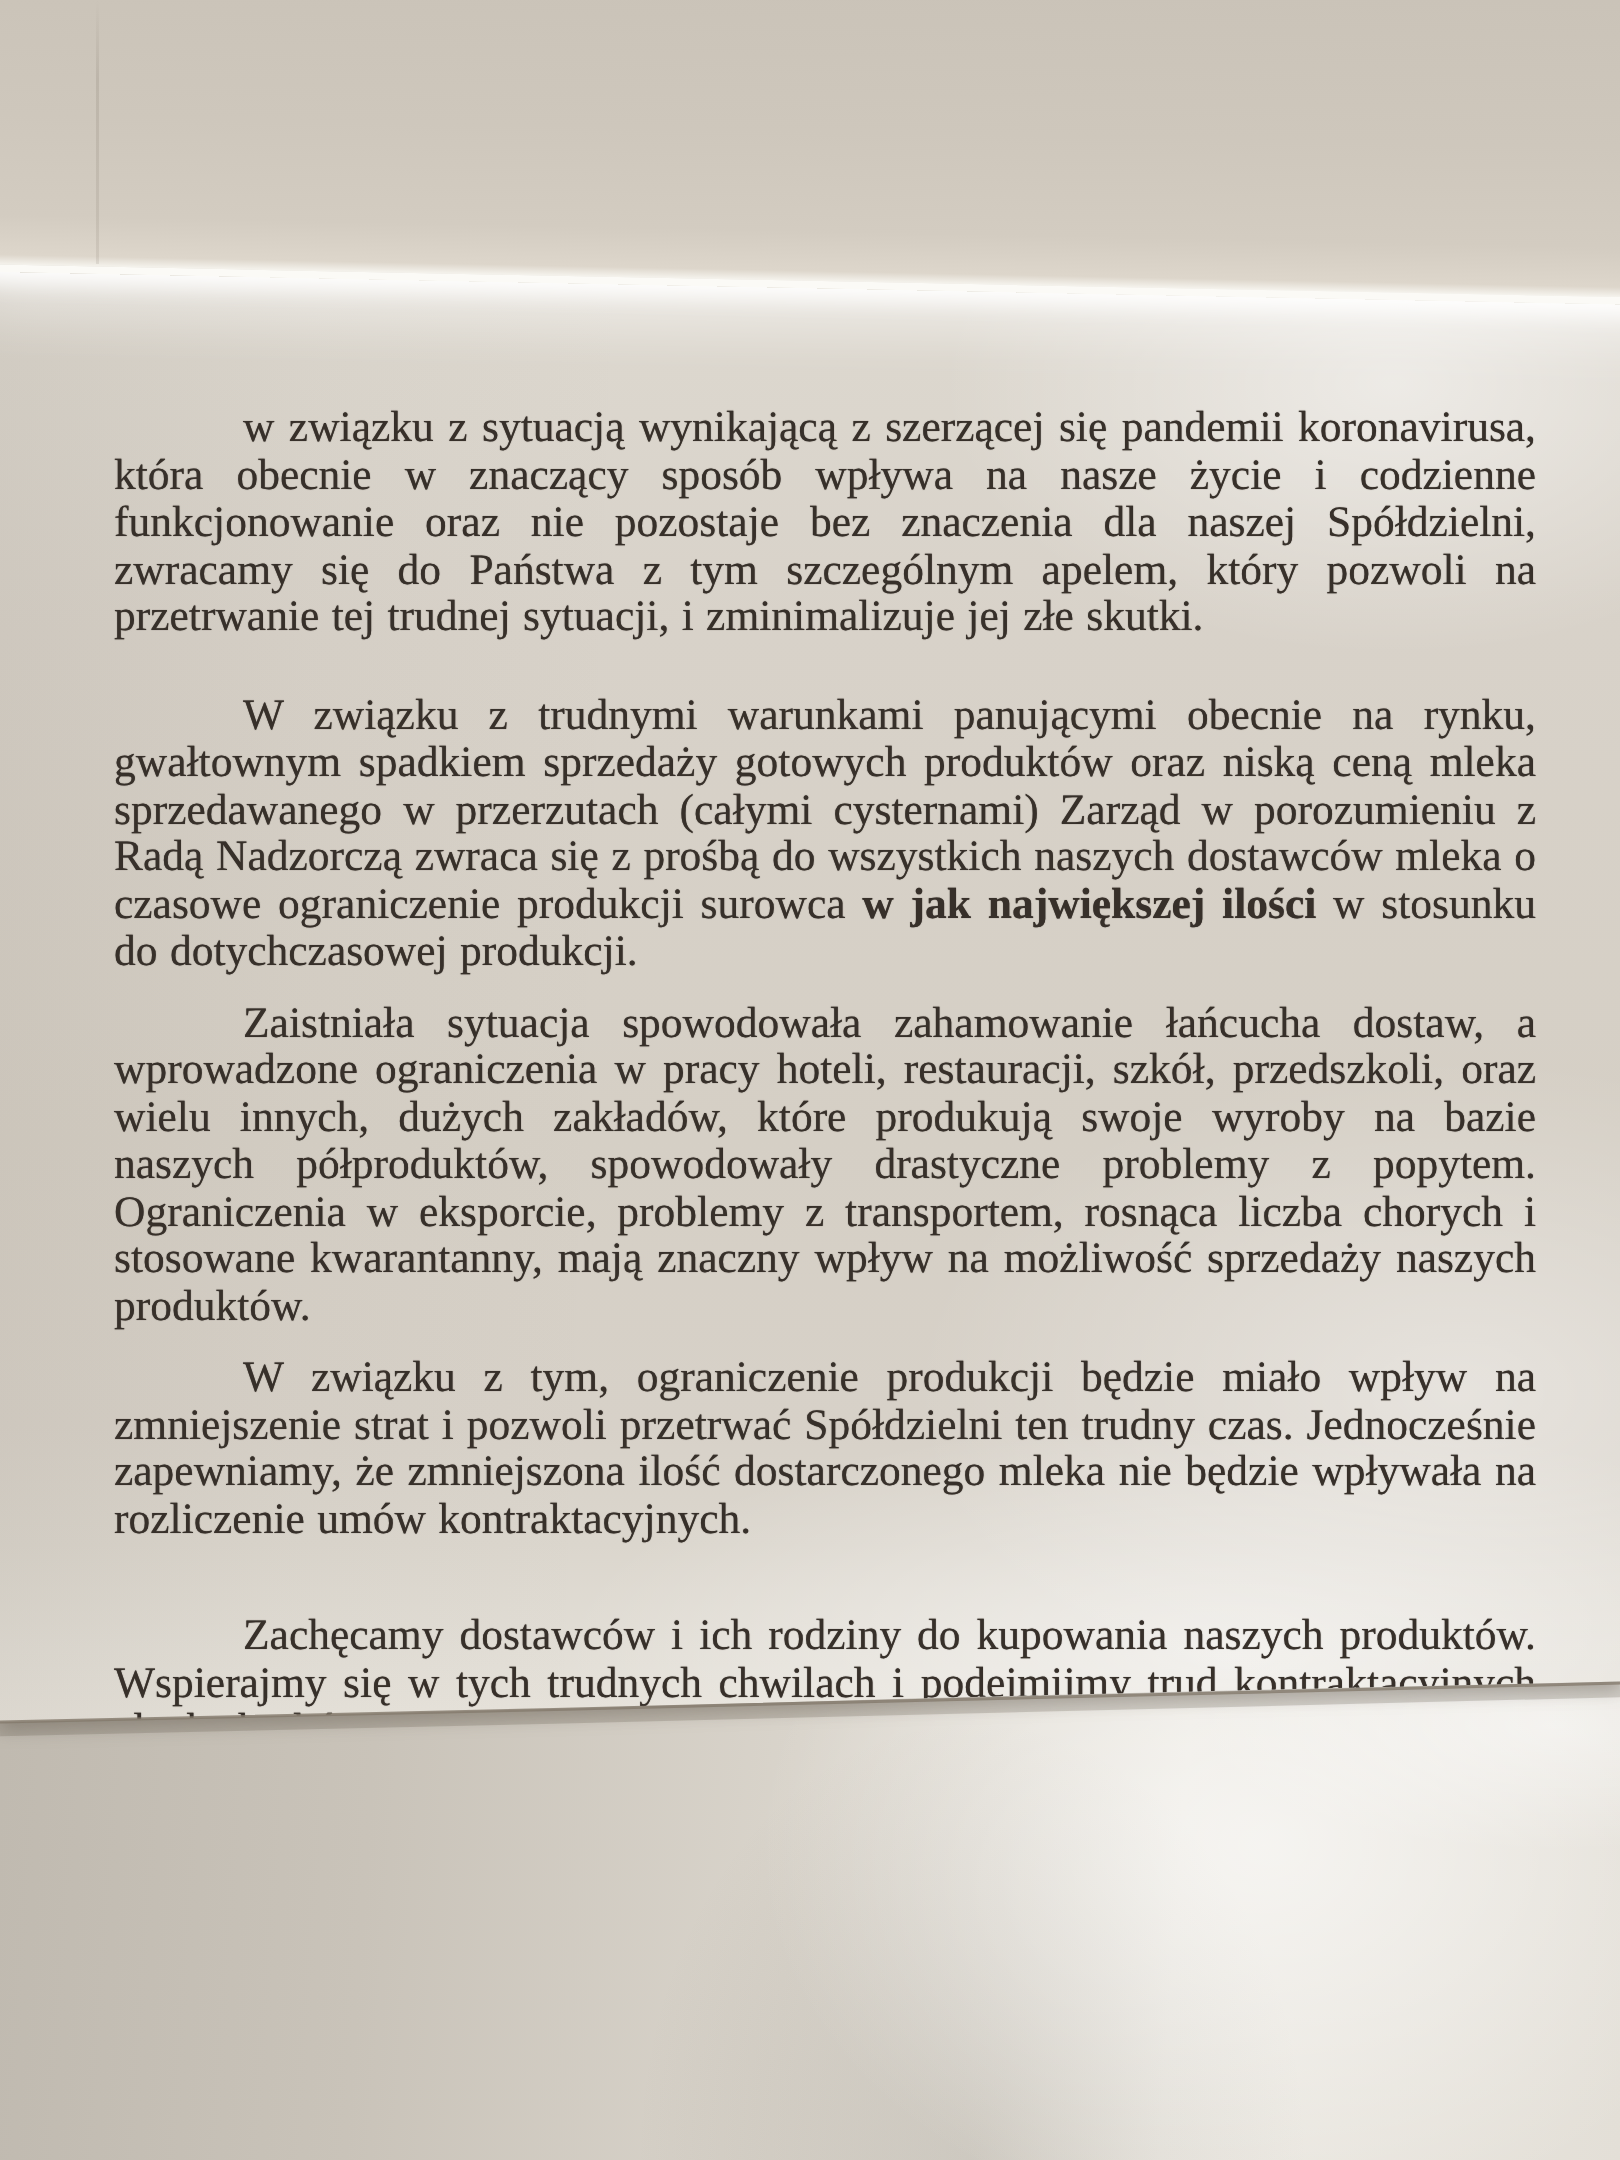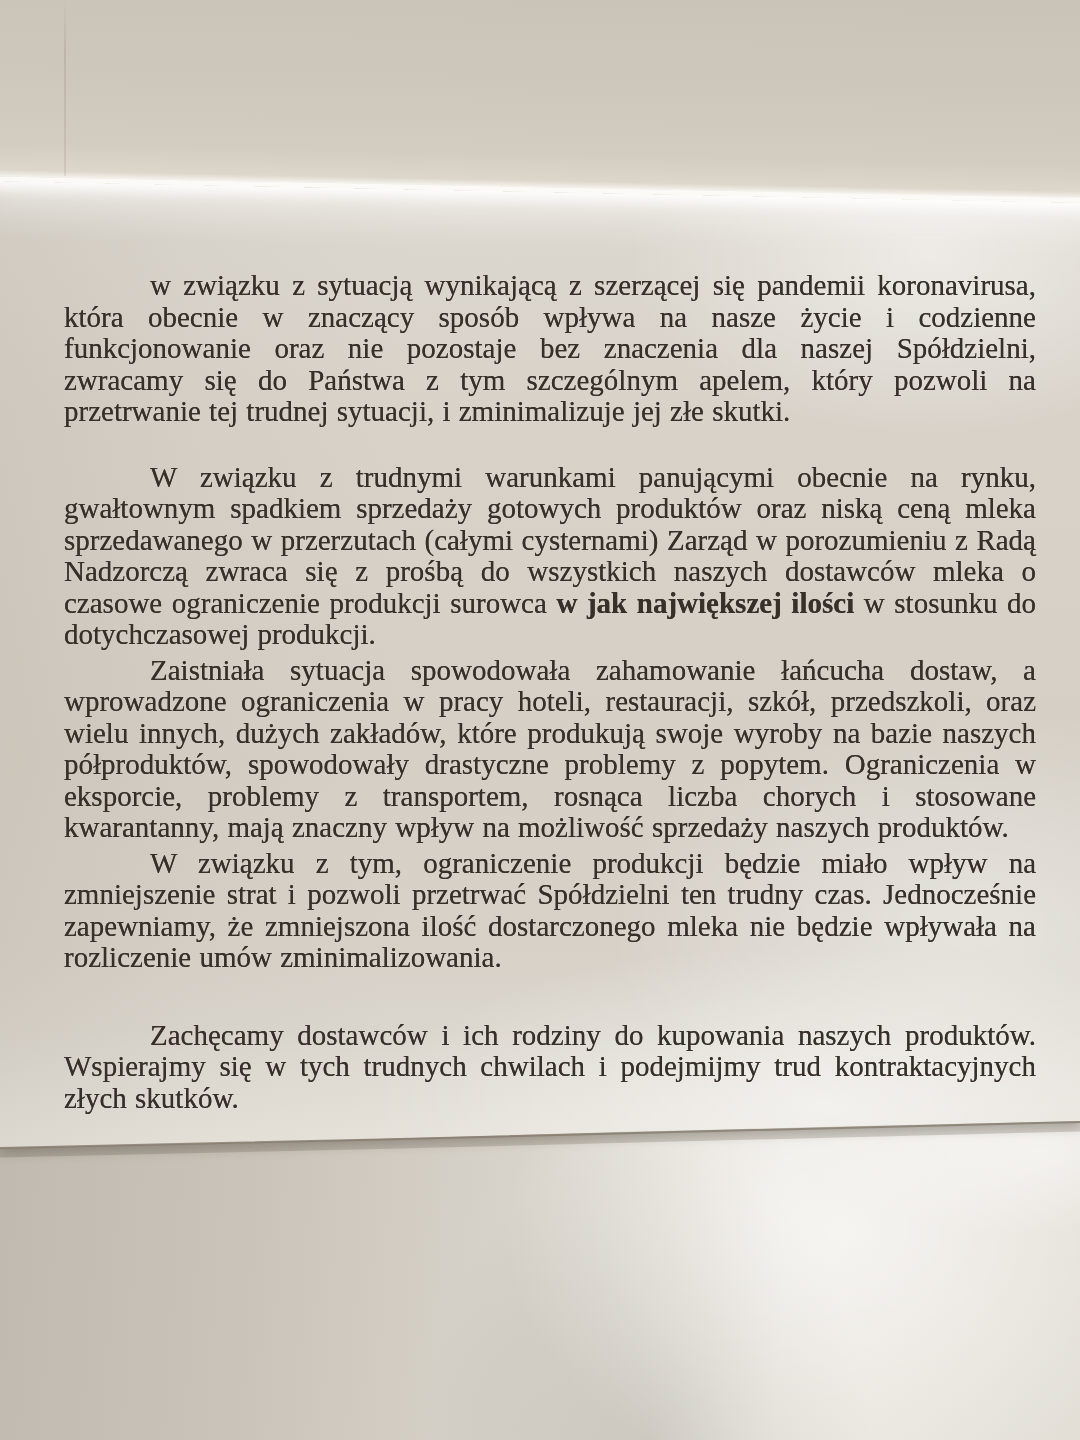--- a/index.html
+++ b/index.html
@@ -83,21 +83,21 @@
     word-spacing: 1px;
     text-shadow: 0 0 0.6px rgba(55,48,42,0.85);
   }
   .salutation {
     font-weight: bold;
     font-size: 28.5px;
     line-height: 34px;
     margin: 0 0 0 27px;
   }
   .p {
-    margin: 4px;
+    margin: 16px;
     text-align: justify;
     text-align-last: left;
     text-indent: 86px;
   }
   .p1 { margin-top: 28px; margin-bottom: 34px; }
   .p4 { margin-bottom: 46px; }
   .bold { font-weight: bold; }
 
   
   .edge-svg {
@@ -122,21 +122,21 @@
       <div class="crease-vert"></div>
 
       <div class="letter-text">
 
         <p class="p p1">w związku z sytuacją wynikającą z szerzącej się pandemii koronavirusa, która obecnie w znaczący sposób wpływa na nasze życie i codzienne funkcjonowanie oraz nie pozostaje bez znaczenia dla naszej Spółdzielni, zwracamy się do Państwa z tym szczególnym apelem, który pozwoli na przetrwanie tej trudnej sytuacji, i zminimalizuje jej złe skutki.</p>
 
         <p class="p p2"><span>W związku z trudnymi warunkami panującymi obecnie na rynku, gwałtownym spadkiem sprzedaży gotowych produktów oraz niską ceną mleka sprzedawanego w przerzutach (całymi cysternami) Zarząd w porozumieniu z Radą Nadzorczą zwraca się z prośbą do wszystkich naszych dostawców mleka o czasowe ograniczenie produkcji surowca </span><strong class="bold">w jak największej ilości</strong><span> w stosunku do dotychczasowej produkcji.</span></p>
 
         <p class="p p3">Zaistniała sytuacja spowodowała zahamowanie łańcucha dostaw, a wprowadzone ograniczenia w pracy hoteli, restauracji, szkół, przedszkoli, oraz wielu innych, dużych zakładów, które produkują swoje wyroby na bazie naszych półproduktów, spowodowały drastyczne problemy z popytem. Ograniczenia w eksporcie, problemy z transportem, rosnąca liczba chorych i stosowane kwarantanny, mają znaczny wpływ na możliwość sprzedaży naszych produktów.</p>
 
-        <p class="p p4">W związku z tym, ograniczenie produkcji będzie miało wpływ na zmniejszenie strat i pozwoli przetrwać Spółdzielni ten trudny czas. Jednocześnie zapewniamy, że zmniejszona ilość dostarczonego mleka nie będzie wpływała na rozliczenie umów zminimalizowania.</p>
+        <p class="p p4">W związku z tym, ograniczenie produkcji będzie miało wpływ na zmniejszenie strat i pozwoli przetrwać Spółdzielni ten trudny czas. Jednocześnie zapewniamy, że zmniejszona ilość dostarczonego mleka nie będzie wpływała na rozliczenie umów kontraktacyjnych.</p>
 
         <p class="p p5">Zachęcamy dostawców i ich rodziny do kupowania naszych produktów. Wspierajmy się w tych trudnych chwilach i podejmijmy trud kontraktacyjnych złych skutków.</p>
       </div>
 
     </div>
   </div>
 
   <svg class="edge-svg" viewBox="0 0 1080 1440" xmlns="http://www.w3.org/2000/svg">
     <path d="M0 1153 C 360 1146, 760 1134, 1080 1127" fill="none" stroke="rgba(90,82,70,0.22)" stroke-width="9"></path>
     <path d="M0 1148 C 360 1141, 760 1129, 1080 1122" fill="none" stroke="rgba(130,120,106,0.8)" stroke-width="2"></path>

